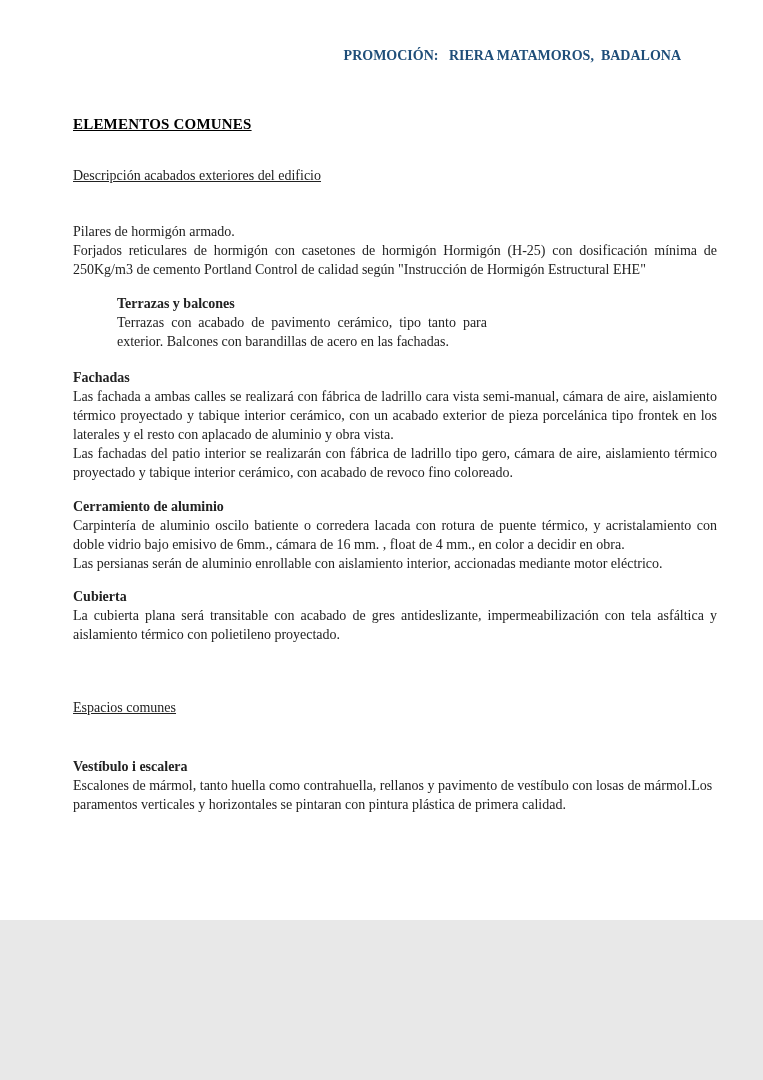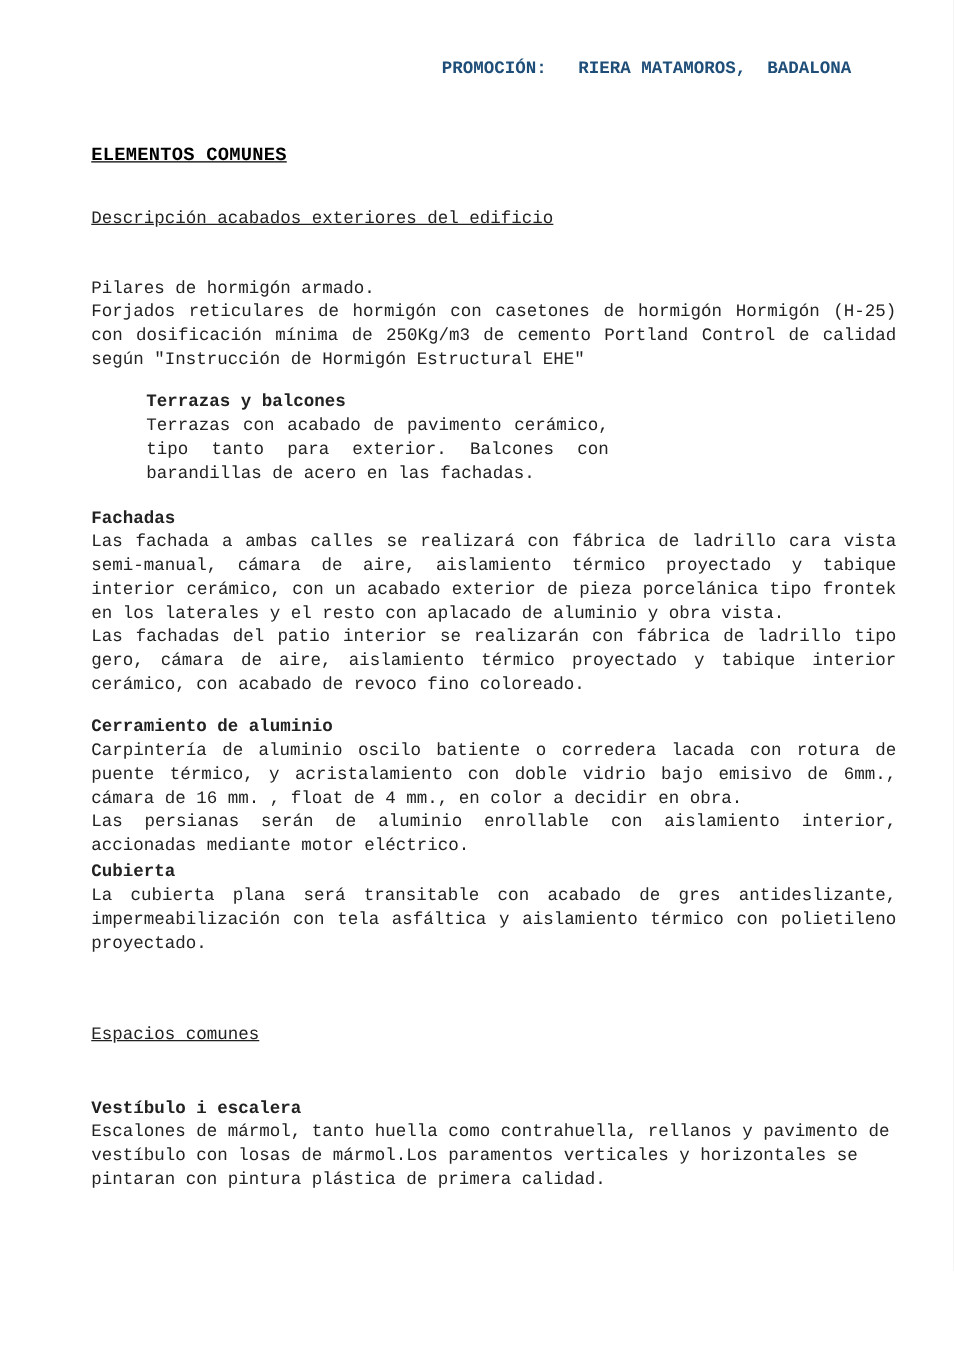--- a/index.html
+++ b/index.html
@@ -1,23 +1,23 @@
 <!DOCTYPE html>
 <html><head>
 <meta charset="utf-8">
 <style>
   * { margin: 0; padding: 0; box-sizing: border-box; }
   html, body { background: #e8e8e8; }
   .page {
     position: relative;
     width: 763px;
-    height: 1080px;
+    height: 920px;
     margin: 0 auto;
     background: #ffffff;
-    font-family: Liberation Mono, monospace;
+    font-family: Liberation Serif, serif;
     font-size: 14px;
     line-height: 19px;
     color: #222222;
     overflow: hidden;
   }
   .promo-header {
     position: absolute;
     top: 46px;
     left: 0;
     right: 82px;
@@ -46,21 +46,21 @@
     text-decoration: underline;
   }
   .section .sec-heading { font-weight: bold; }
   .para { margin: 0; }
   .just { text-align: justify; }
   .sec-estructura   { margin-top: 37px; }
   .sec-terrazas     { margin-top: 15px; margin-left: 44px; }
   .sec-terrazas .para { width: 370px; }
   .sec-fachadas     { margin-top: 17px; }
   .sec-cerramiento  { margin-top: 15px; }
-  .sec-cubierta     { margin-top: 2px; }
+  .sec-cubierta     { margin-top: 14px; }
   .subtitle-commons { margin-top: 54px; text-decoration: underline; }
   .sec-vestibulo    { margin-top: 40px; }
   .sec-vestibulo .para { width: 640px; }
 </style>
 </head>
 <body>
 
 <div class="page">
 
   <div class="promo-header">PROMOCIÓN:   RIERA MATAMOROS,  BADALONA</div>

